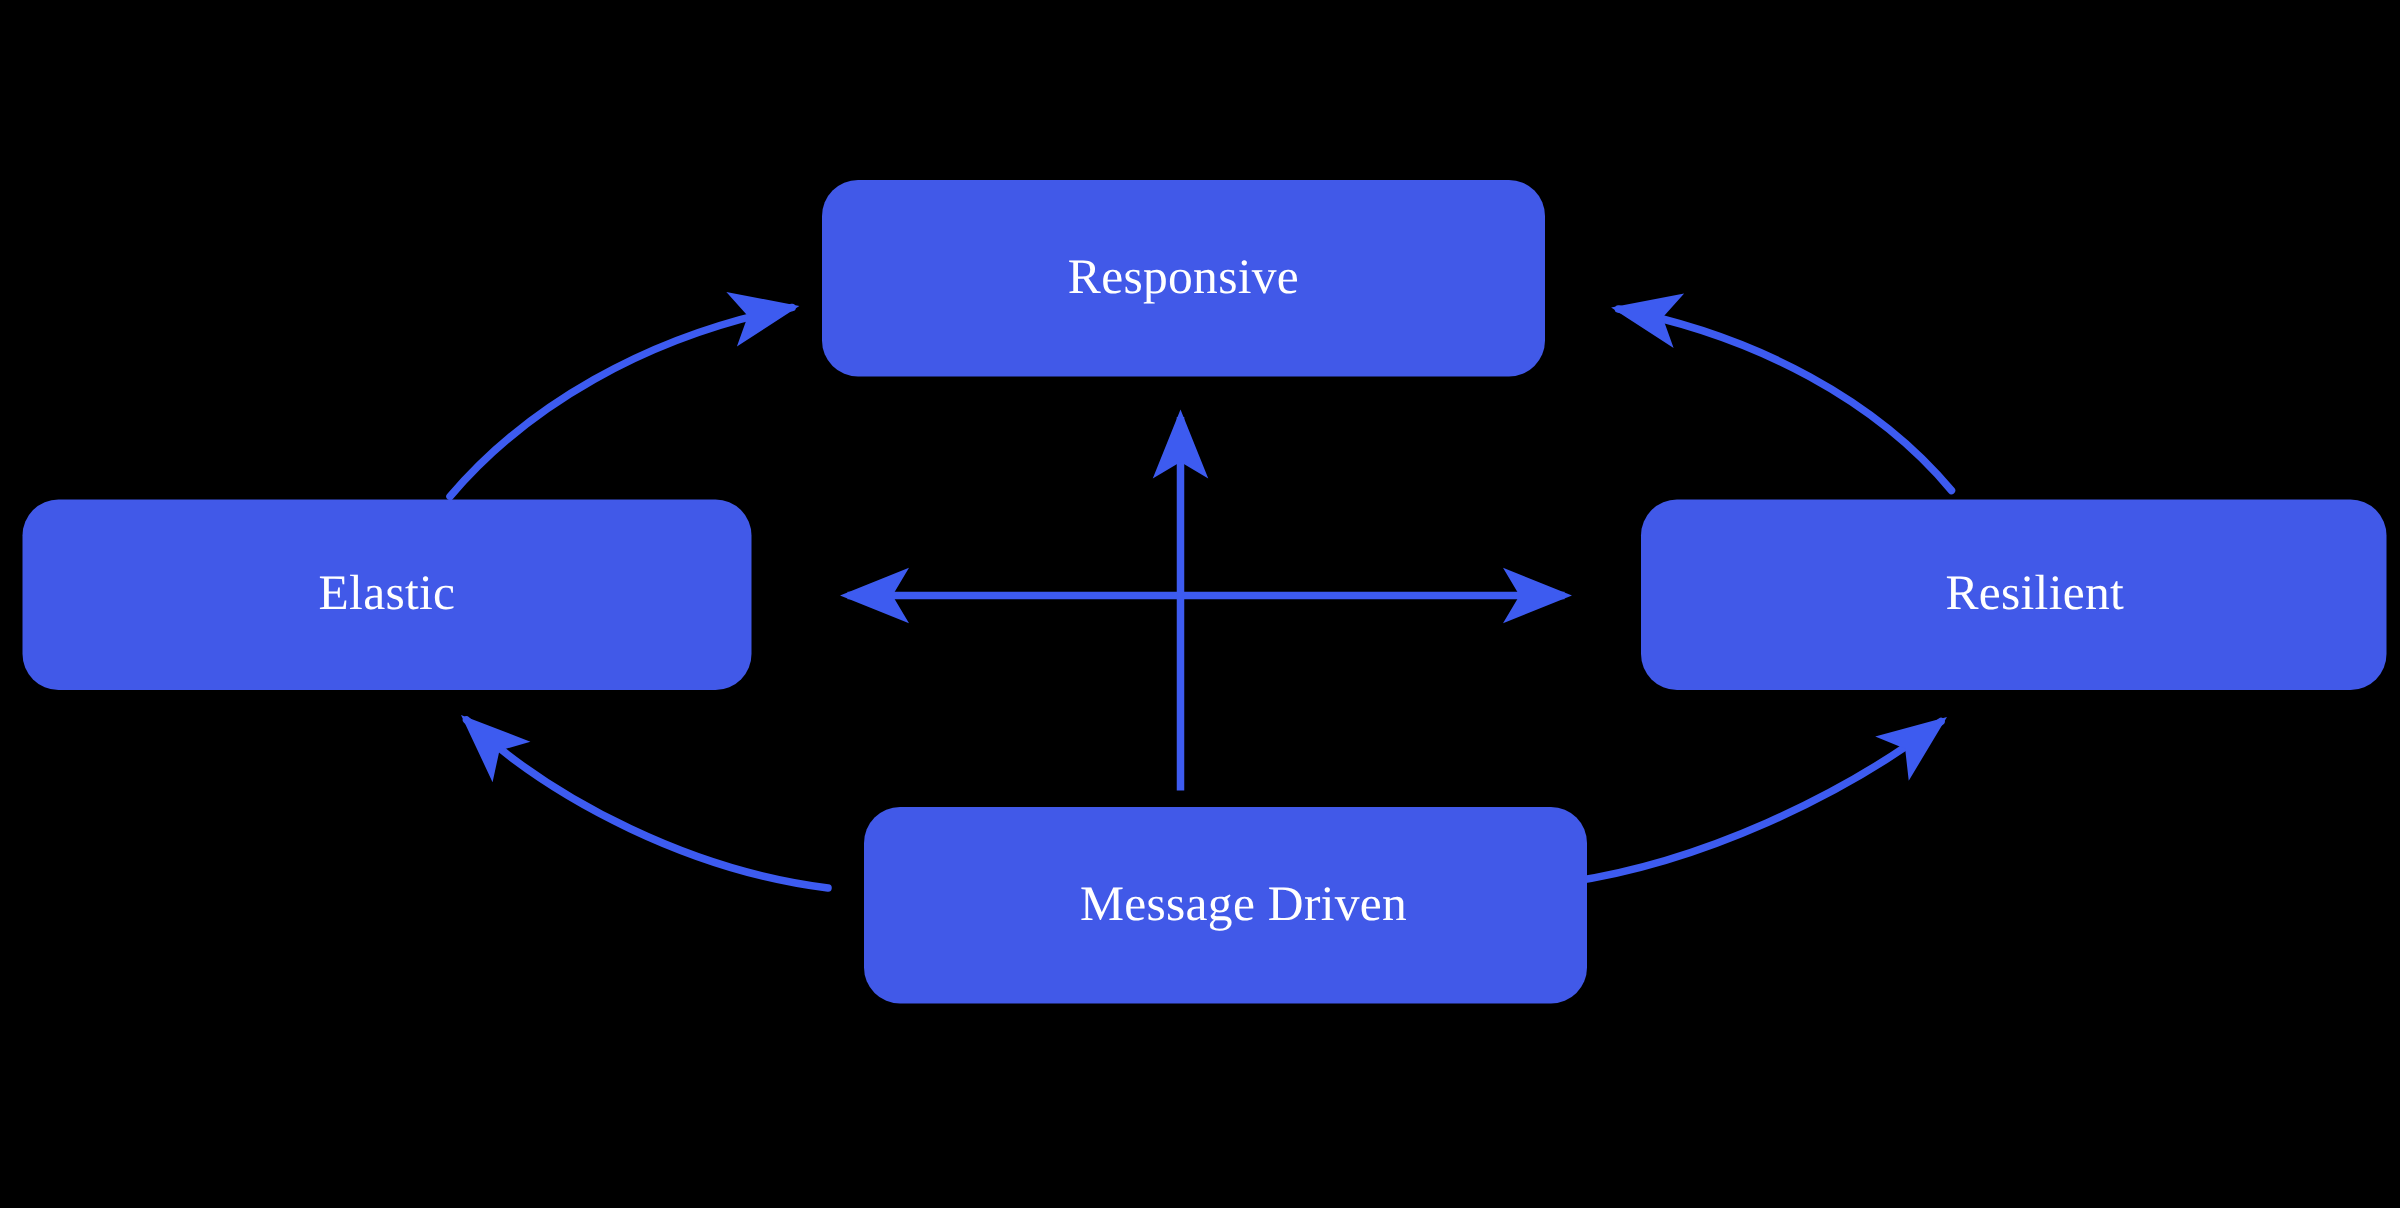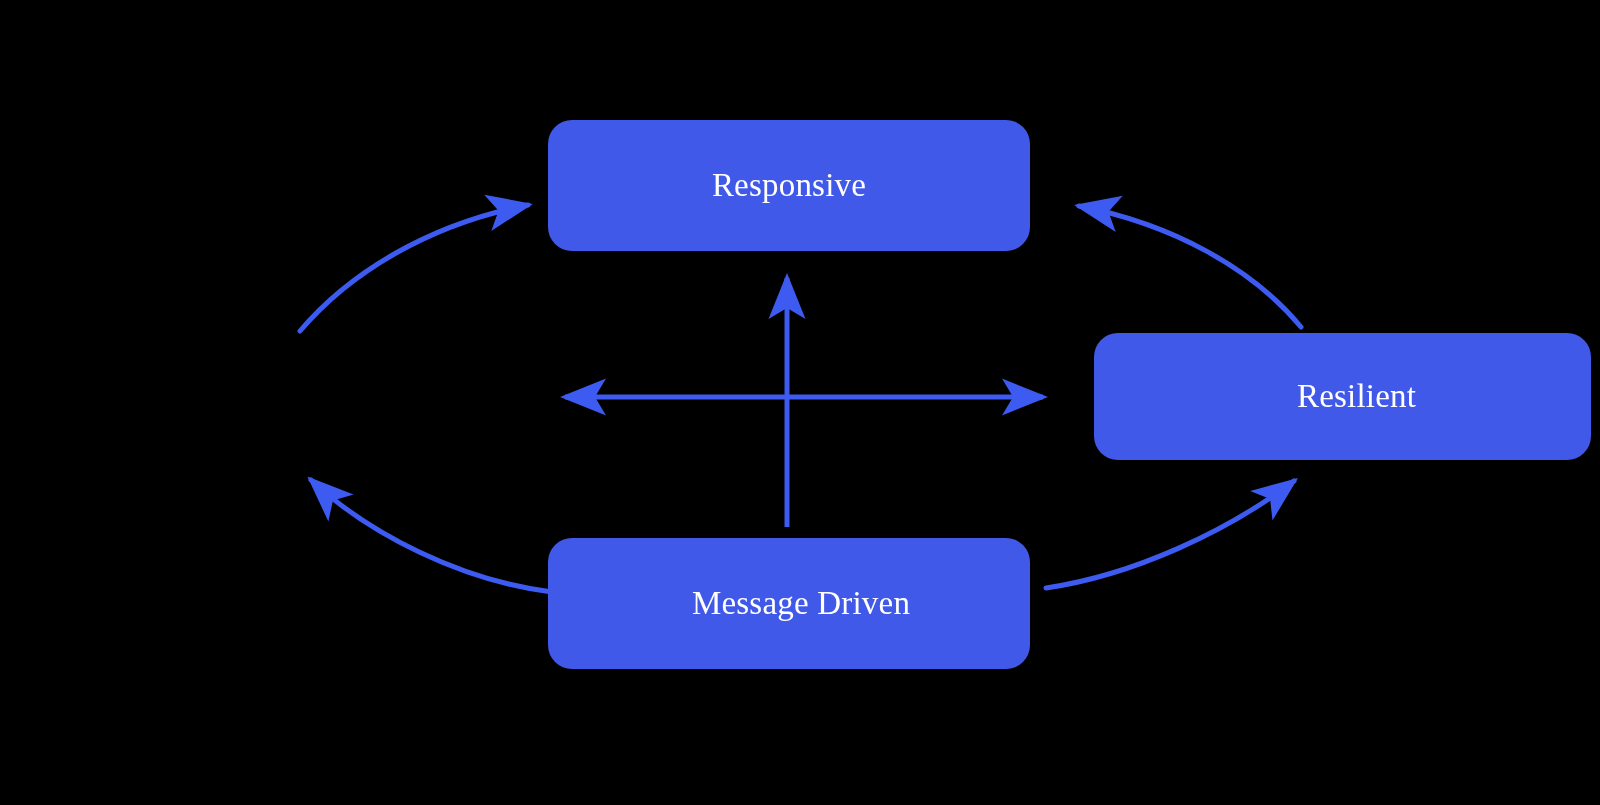--- a/index.html
+++ b/index.html
@@ -60,21 +60,21 @@
     height: 127px;
   }
   #node-resilient {
     left: 1094px;
     top: 333px;
     width: 497px;
     height: 127px;
     padding-left: 28px;
   }
   #node-message-driven {
-    left: 548px;
+    left: 576px;
     top: 538px;
     width: 482px;
     height: 131px;
     padding-left: 24px;
   }
 </style>
 </head>
 <body>
 
 <div id="diagram-root">
@@ -102,20 +102,23 @@
 
     <path d="M 565,397 L 1043,397" fill="none" stroke="#3d5bf0" stroke-width="5" stroke-linecap="butt" marker-start="url(#ahstart)" marker-end="url(#ah2)"></path>
 
     <path d="M 787,527 L 787,278" fill="none" stroke="#3d5bf0" stroke-width="5" stroke-linecap="butt" marker-end="url(#ah2)"></path>
   </svg>
 
   <div class="node-box" id="node-responsive">
     <span class="node-label">Responsive</span>
   </div>
 
+  <div class="node-box" id="node-elastic">
+    <span class="node-label">Elastic</span>
+  </div>
 
   <div class="node-box" id="node-resilient">
     <span class="node-label">Resilient</span>
   </div>
 
   <div class="node-box" id="node-message-driven">
     <span class="node-label">Message Driven</span>
   </div>
 
 </div>

